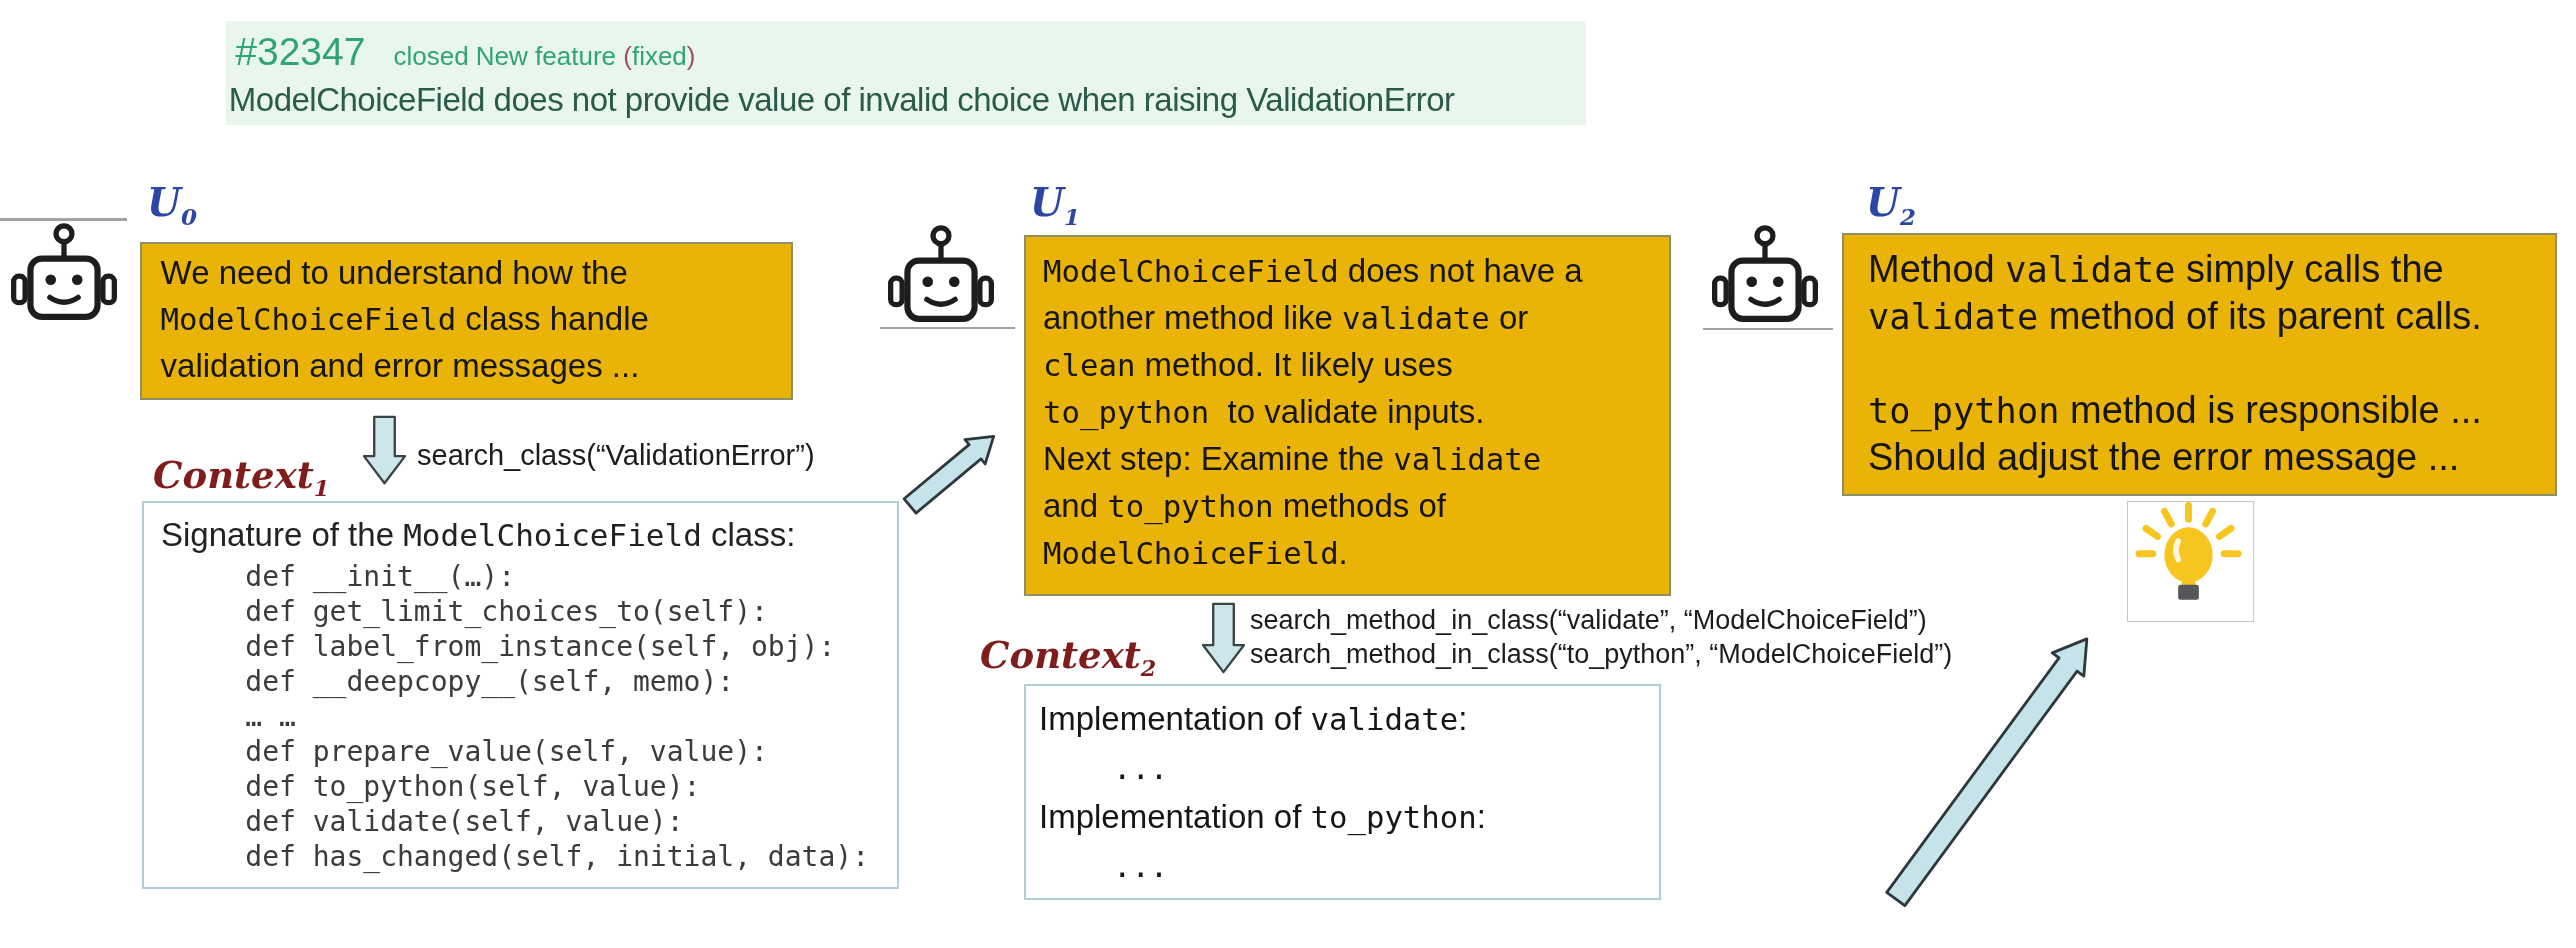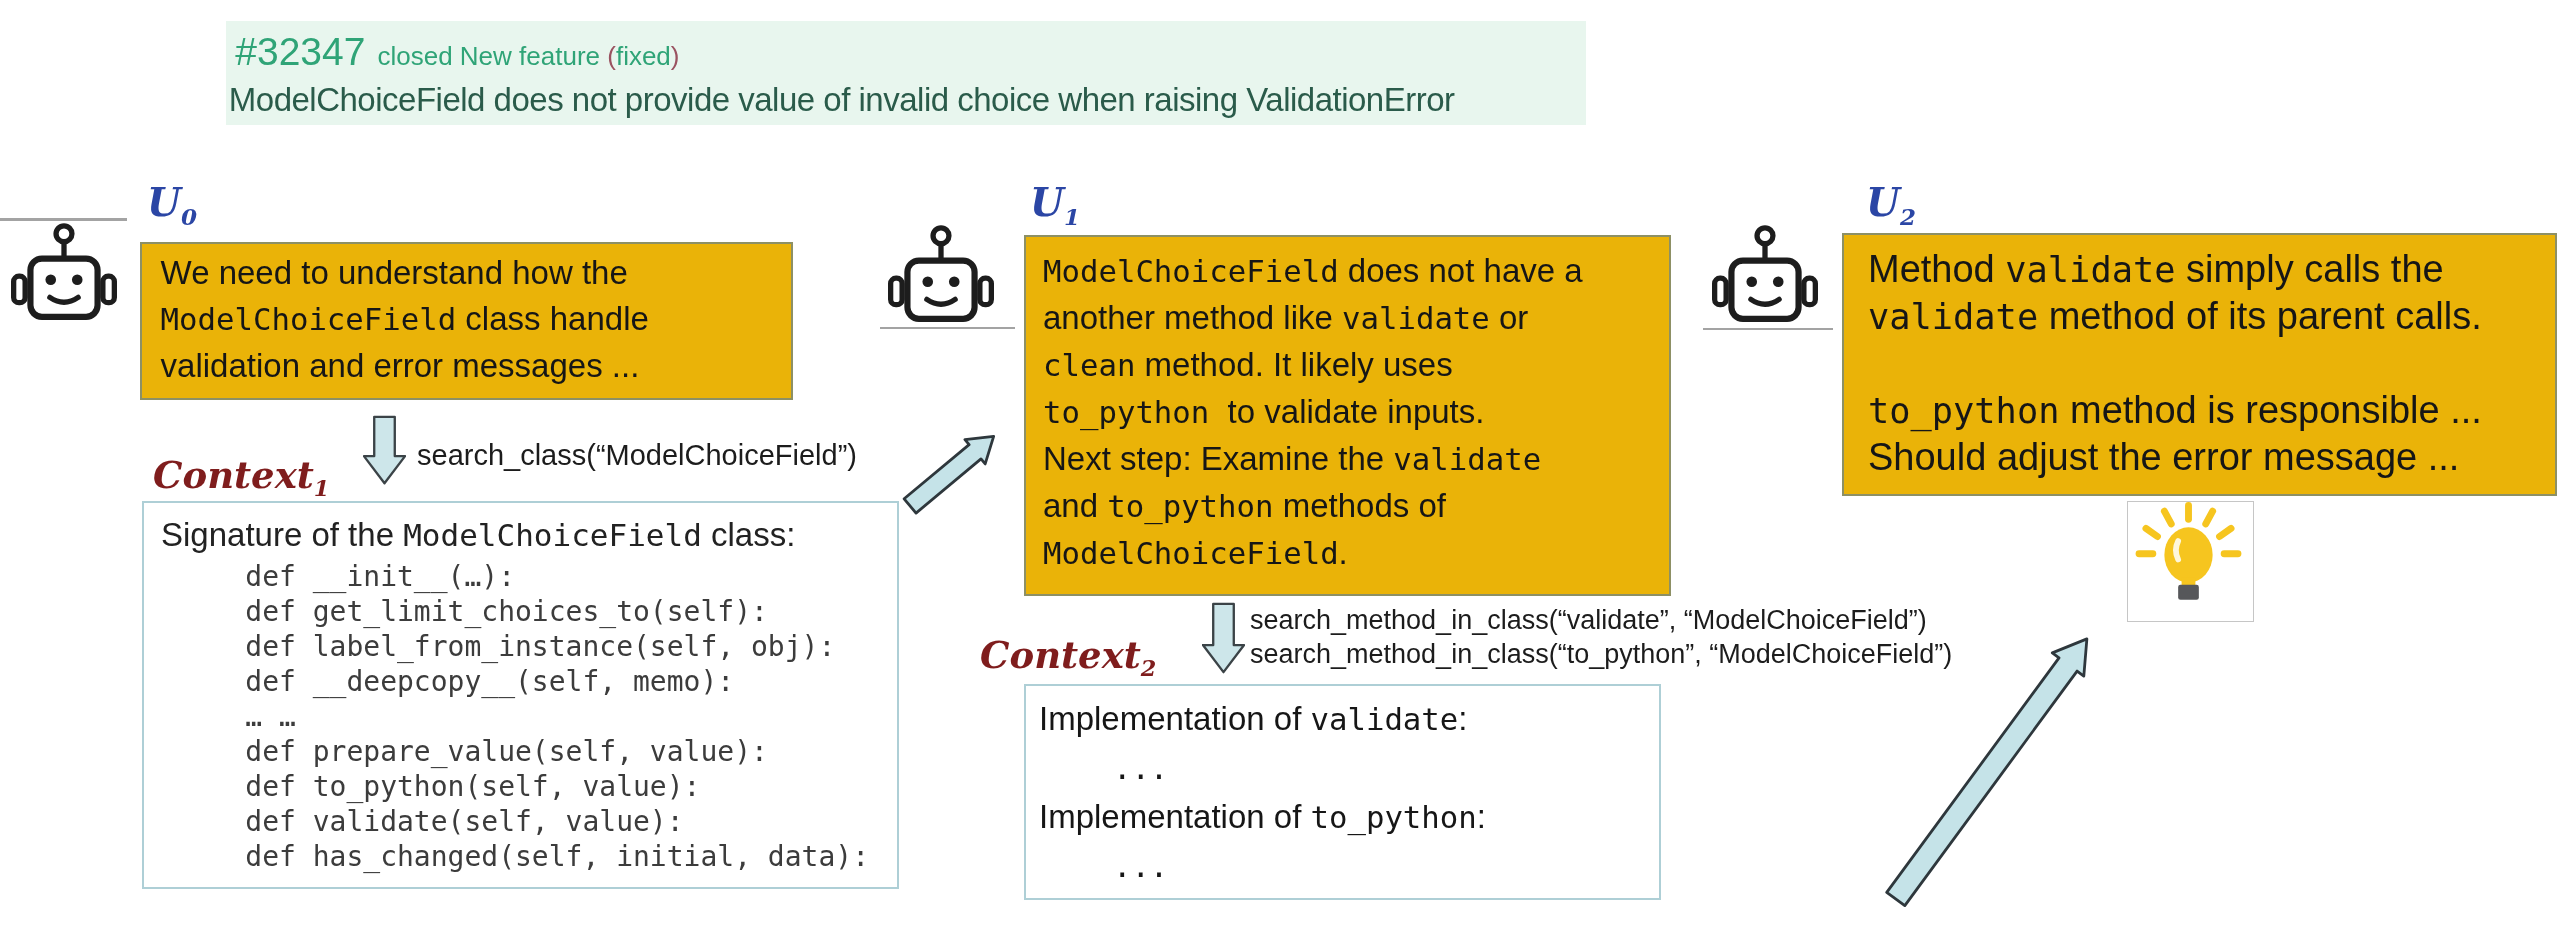--- a/index.html
+++ b/index.html
@@ -2,21 +2,21 @@
 <html style="font-size:15px"><head>
 <meta charset="utf-8">
 <style>
   html,body{margin:0;padding:0;background:#ffffff;}
   #canvas{position:relative;width:2576px;height:948px;background:#ffffff;overflow:hidden;
           font-family:"Liberation Sans",sans-serif;color:#161616;}
   .abs{position:absolute;}
 
   
   .issue-header{left:226px;top:20.5px;width:1360px;height:104px;background:#e8f6ee;}
-  .issue-row1{position:absolute;left:9.3px;top:9.3px;display:flex;align-items:baseline;gap:12px;white-space:nowrap;}
+  .issue-row1{position:absolute;left:9.3px;top:9.3px;display:flex;align-items:baseline;gap:28px;white-space:nowrap;}
   .issue-id{font-size:39px;color:#2fa477;}
   .issue-status{font-size:26px;color:#2fa477;}
   .maroon{color:#9a5260;}
   .issue-title{position:absolute;left:2.8px;top:60px;font-size:33px;letter-spacing:-0.5px;color:#2a5b4a;white-space:nowrap;}
 
   
   .ulabel{font-family:"DejaVu Serif",serif;font-style:italic;font-weight:bold;
           font-size:39px;color:#2b46a5;white-space:nowrap;}
   .ulabel sub{font-size:23px;line-height:0;}
   .ctxlabel{font-family:"DejaVu Serif",serif;font-style:italic;font-weight:bold;
@@ -88,21 +88,21 @@
       <div class="line"><span class="mono">ModelChoiceField</span><span> class handle</span></div>
       <div class="line"><span>validation and error messages ...</span></div>
     </div>
 
   <div class="abs" style="left:363px;top:415px;">
     <svg width="43" height="71" viewBox="0 0 46 76">
       <polygon points="12,2 34,2 34,44 45,44 23,73 1,44 12,44" fill="#cde6ea" stroke="#3b4347" stroke-width="2.5" stroke-linejoin="round"></polygon>
     </svg>
   </div>
   <div class="abs action-label" style="left:417px;top:438px;">
-      <div class="line">search_class(“ModelChoiceField”)</div>
+      <div class="line">search_class(“ValidationError”)</div>
     </div>
 
   <div class="abs ctxlabel" style="left:153px;top:453px;"><span>Context</span><sub>1</sub></div>
 
   <div class="abs ctxbox c1-box">
       <div class="line"><span>Signature of the </span><span class="mono">ModelChoiceField</span><span> class:</span></div>
       <div class="line"><span class="mono">     def __init__(…):</span></div>
       <div class="line"><span class="mono">     def get_limit_choices_to(self):</span></div>
       <div class="line"><span class="mono">     def label_from_instance(self, obj):</span></div>
       <div class="line"><span class="mono">     def __deepcopy__(self, memo):</span></div>

